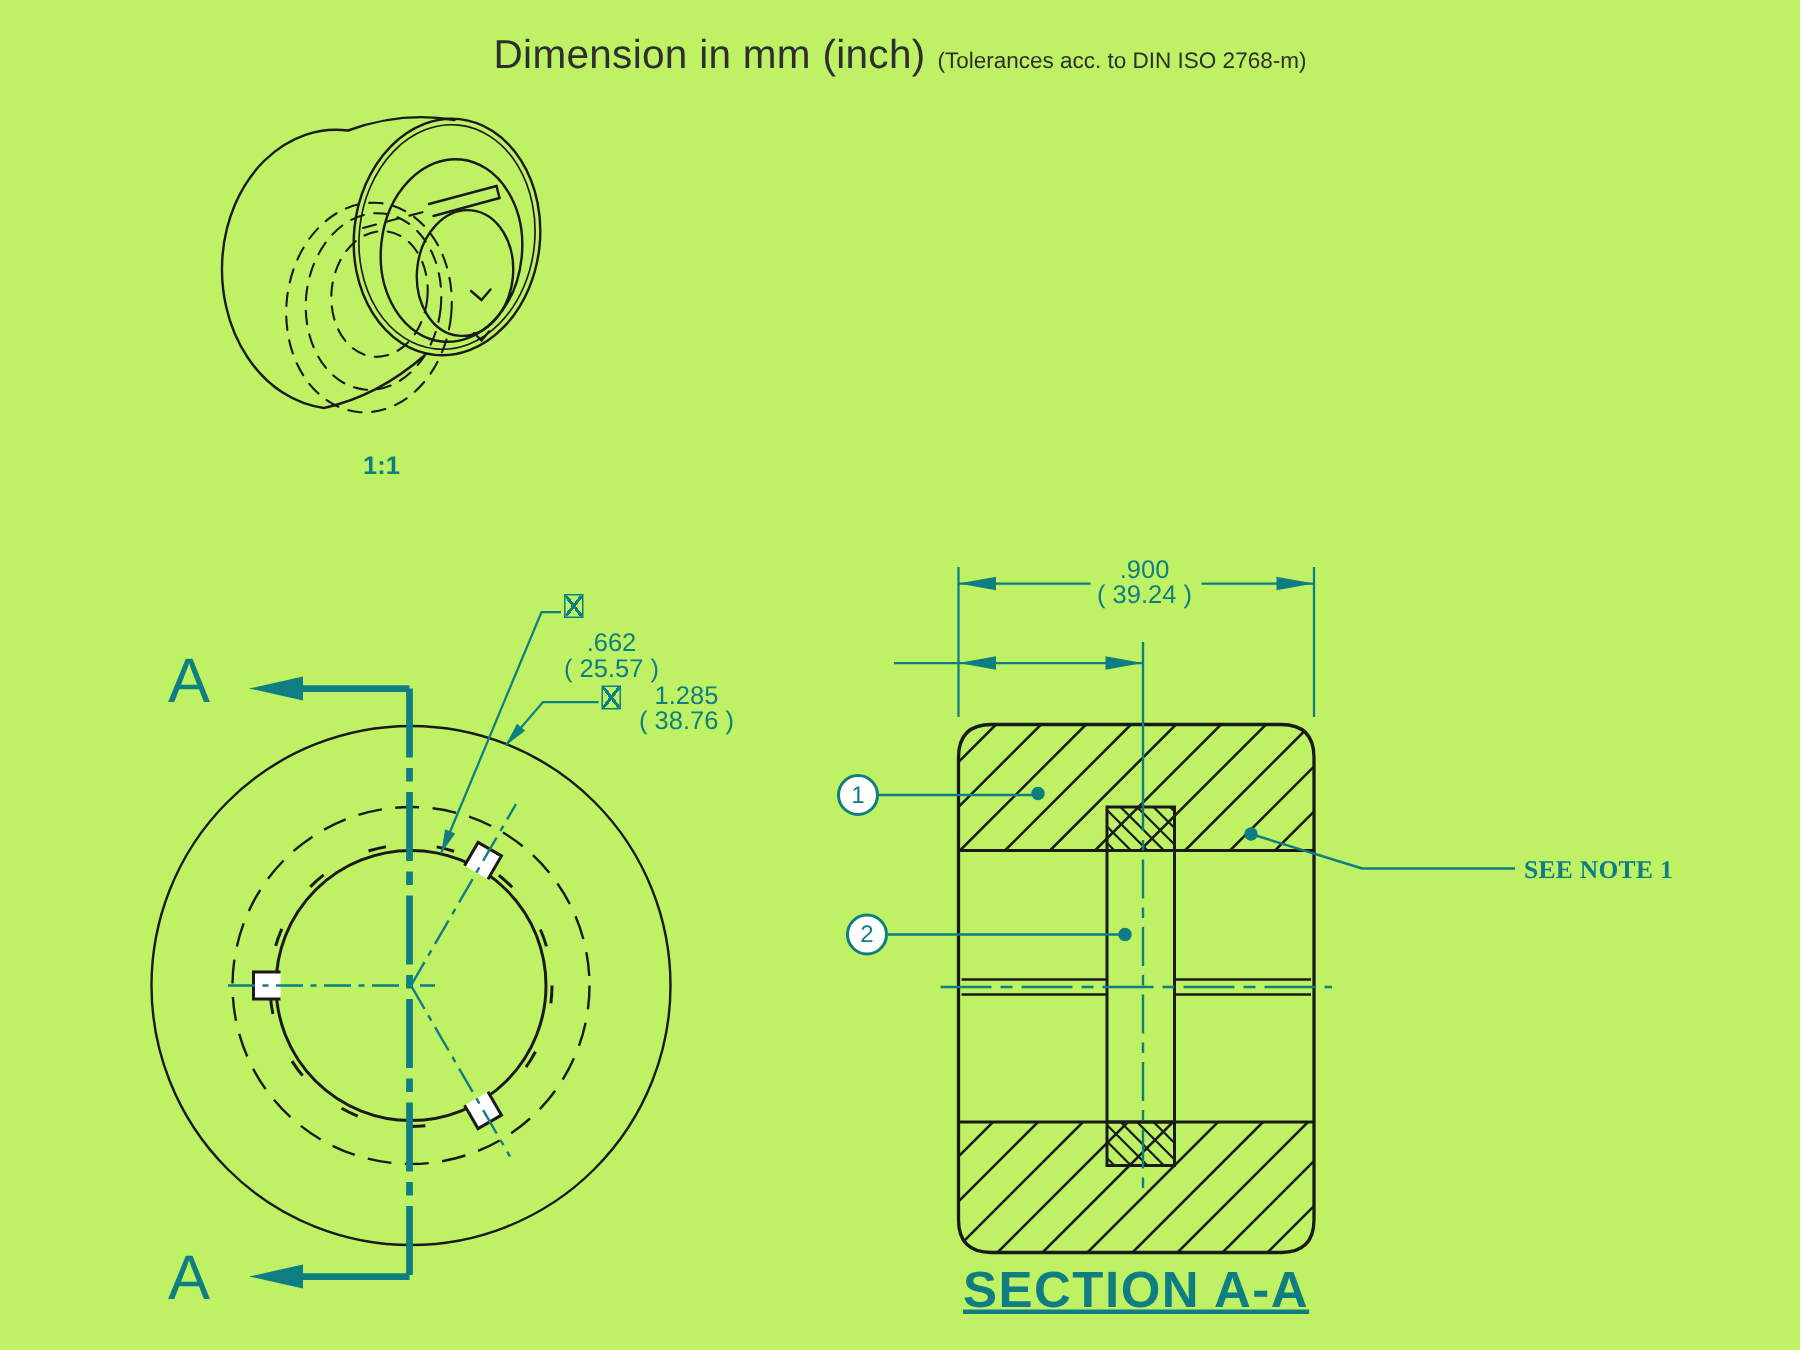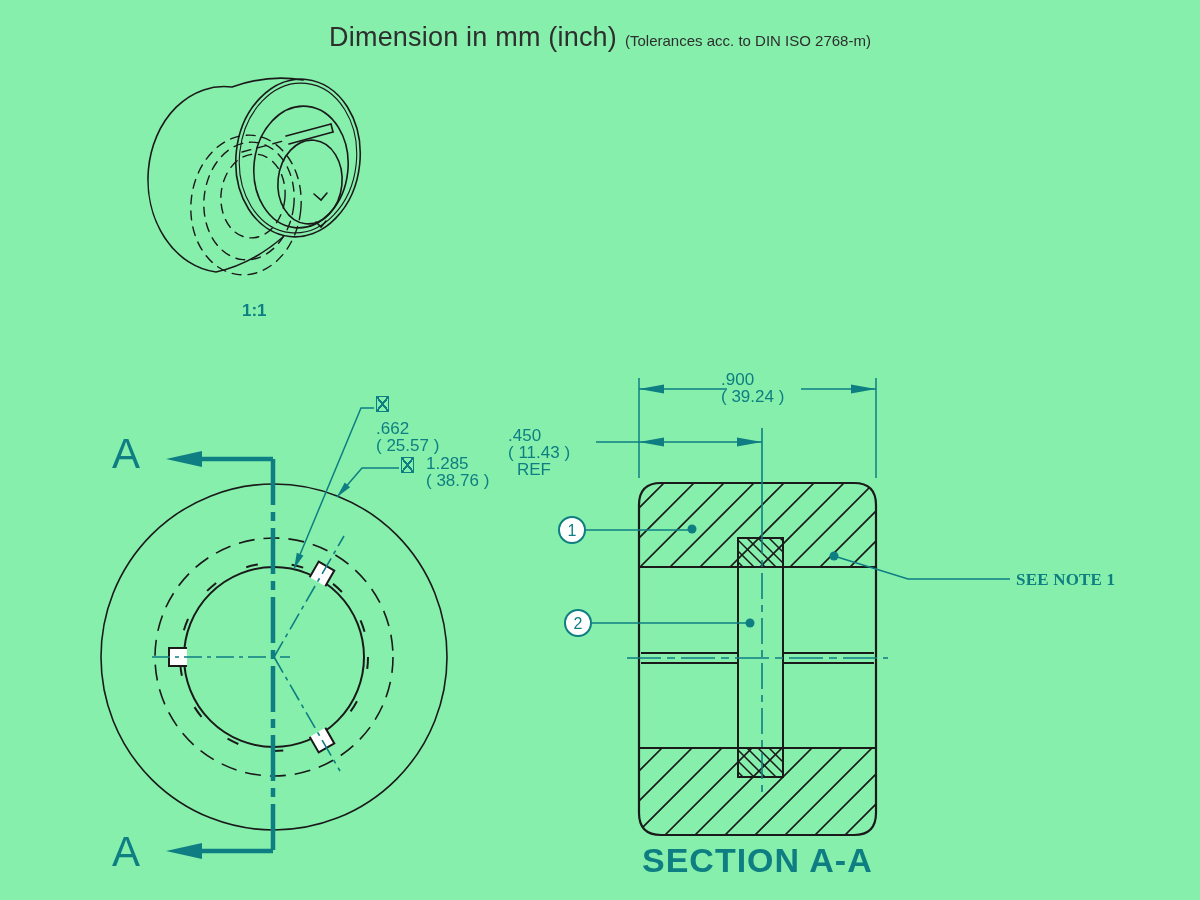--- a/index.html
+++ b/index.html
@@ -1,31 +1,31 @@
 <!DOCTYPE html>
 <html><head>
 <meta charset="utf-8">
 <style>
   html,body{margin:0;padding:0;background:#fff;}
   .canvas{
-    position:relative;width:1200px;height:900px;background:#86efac;
+    position:relative;width:1200px;height:900px;background:#bef264;
     font-family:"Liberation Sans",sans-serif;overflow:hidden;
     --accent:#0e7e82;--ink:#1a1a1a;--title:#2e2e2e;
   }
   .canvas svg{position:absolute;left:0;top:0;}
   .abs{position:absolute;}
   .title-row{
     position:absolute;top:20px;left:0;width:100%;
     display:flex;justify-content:center;align-items:baseline;gap:8px;
     color:var(--title);
   }
   .title-main{font-size:27px;letter-spacing:.2px;}
   .title-tol{font-size:15px;margin-top:12px;}
   .dim-block{position:absolute;color:var(--accent);font-size:17px;line-height:17px;}
-  .dim-col{display:flex;flex-direction:column;}
+  .dim-col{display:flex;flex-direction:column;align-items:center;}
   .dim-row{display:flex;gap:8px;}
   .sym-box{
     display:inline-block;width:11px;height:14px;margin-top:2px;
     border:1.6px solid var(--accent);
     background-image:
       linear-gradient(to top right, transparent 44%, var(--accent) 44%, var(--accent) 56%, transparent 56%),
       linear-gradient(to bottom right, transparent 44%, var(--accent) 44%, var(--accent) 56%, transparent 56%);
   }
   .cut-letter{font-size:42px;line-height:42px;color:var(--accent);}
   .balloon{
@@ -221,30 +221,25 @@
   </div>
 
   <div class="dim-block dim-row" style="left:401px;top:455px;gap:12px;">
     <span class="sym-box"></span>
     <span class="dim-col">
       <span>1.285</span>
       <span>( 38.76 )</span>
     </span>
   </div>
 
-  <div class="dim-block dim-col" style="left:508px;top:427px;width:86px;">
-    <span>.450</span>
-    <span>( 11.43 )</span>
-    <span class="ref-left">REF</span>
-  </div>
 
   <div class="dim-block dim-col" style="left:721px;top:371px;width:84px;">
     <span>.900</span>
     <span>( 39.24 )</span>
   </div>
 
   <div class="balloon" style="left:558px;top:516px;">1</div>
   <div class="balloon" style="left:564px;top:609px;">2</div>
 
   <div class="see-note" style="left:1016px;top:570px;font-family:Liberation Serif, serif;">SEE NOTE 1</div>
-  <div class="section-label" style="left:642px;top:843px;">SECTION A-A</div>
+  <div class="section-label" style="left:642px;top:843px;text-decoration:underline;">SECTION A-A</div>
 
 </div>
 
 </body></html>

